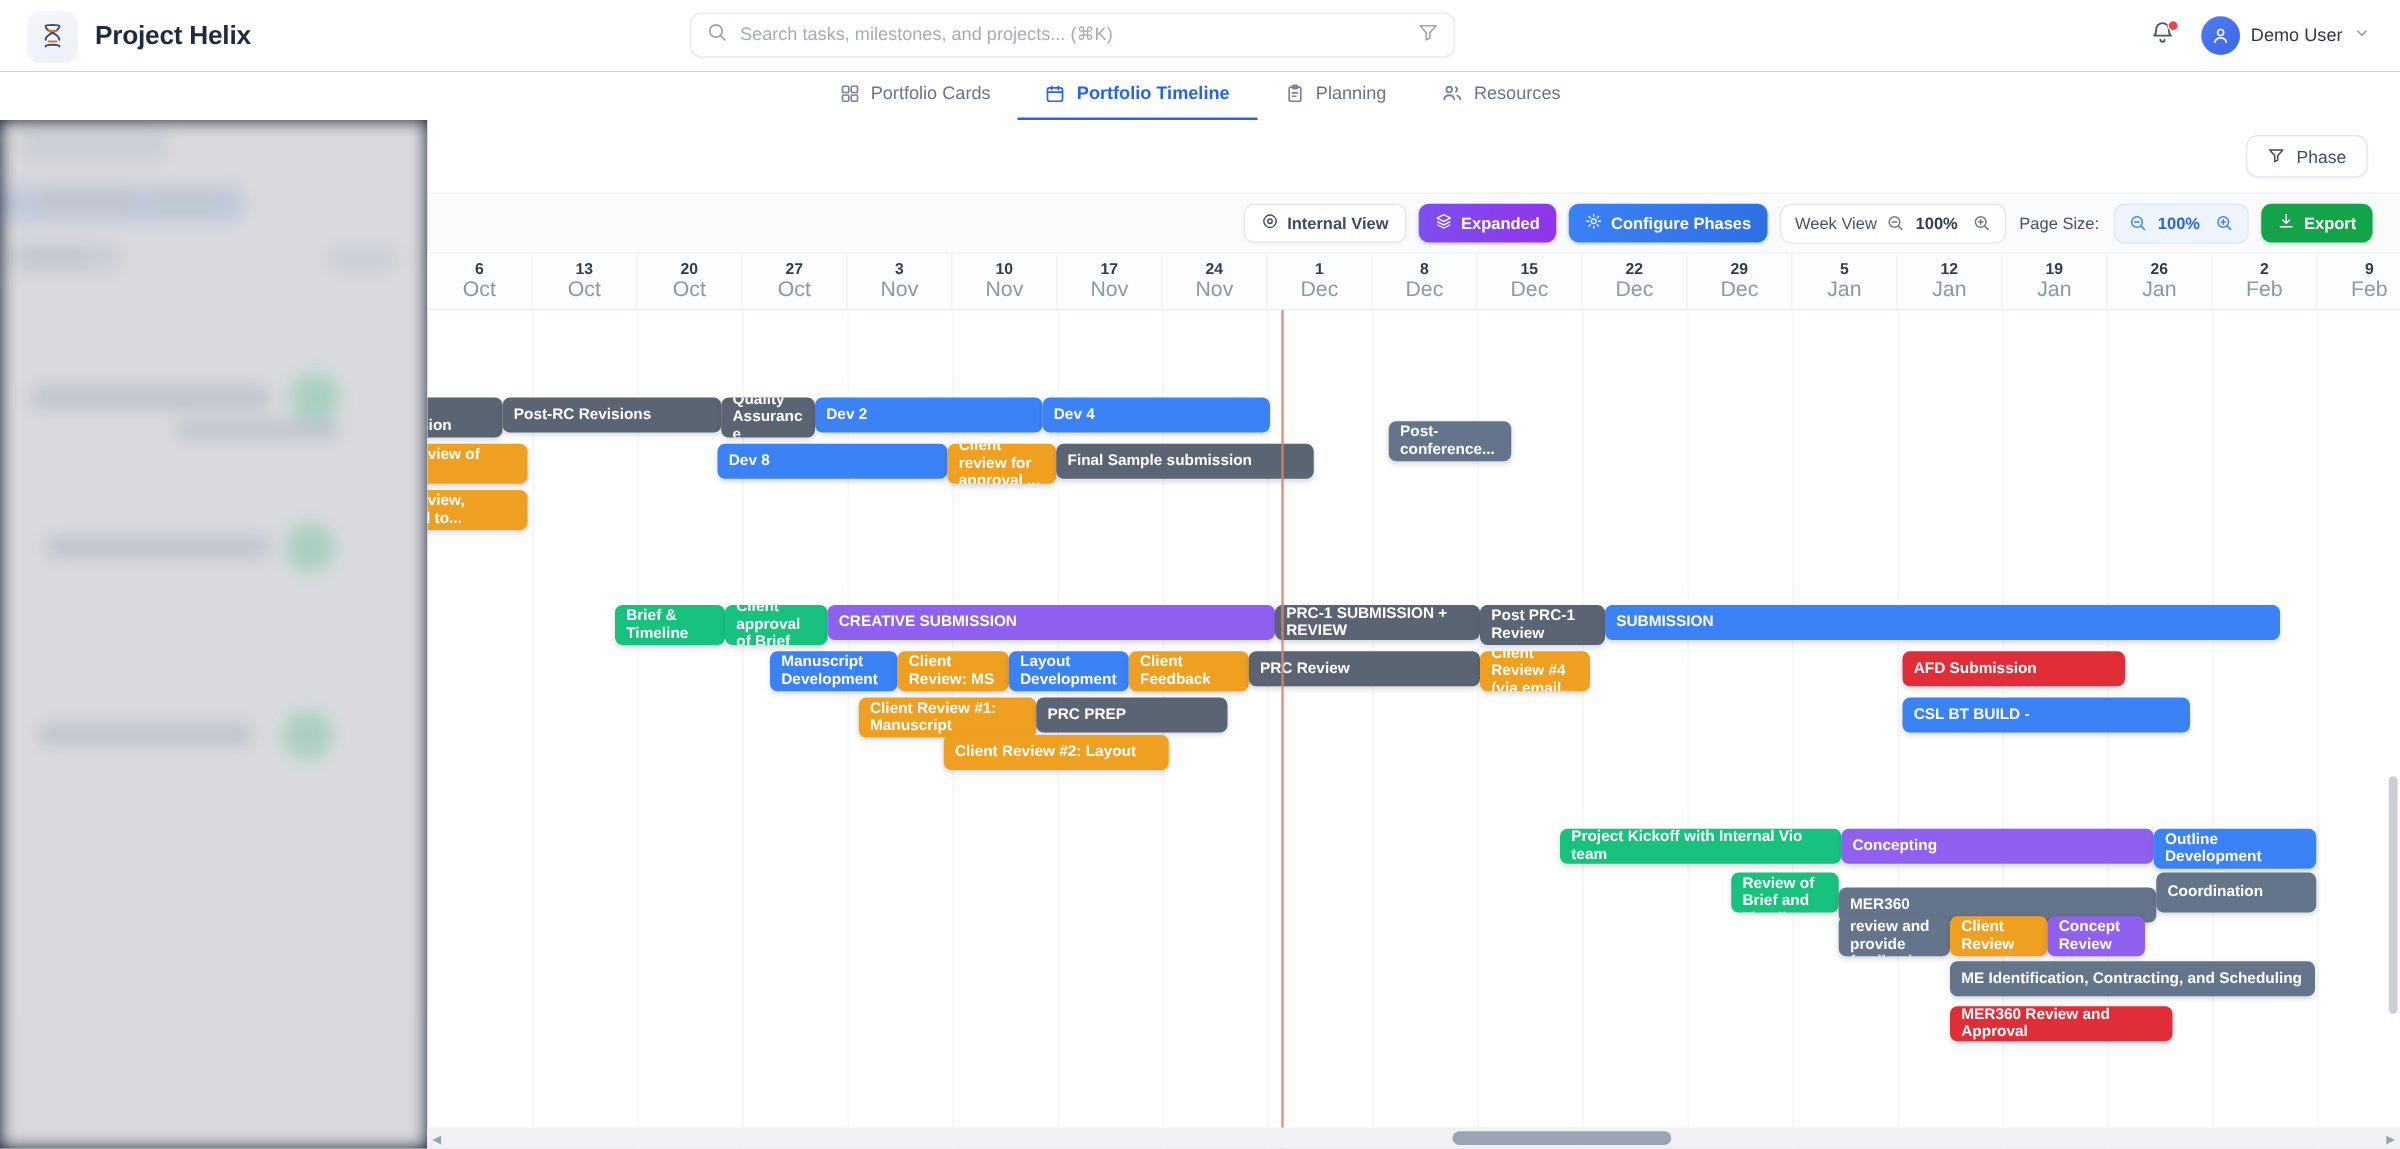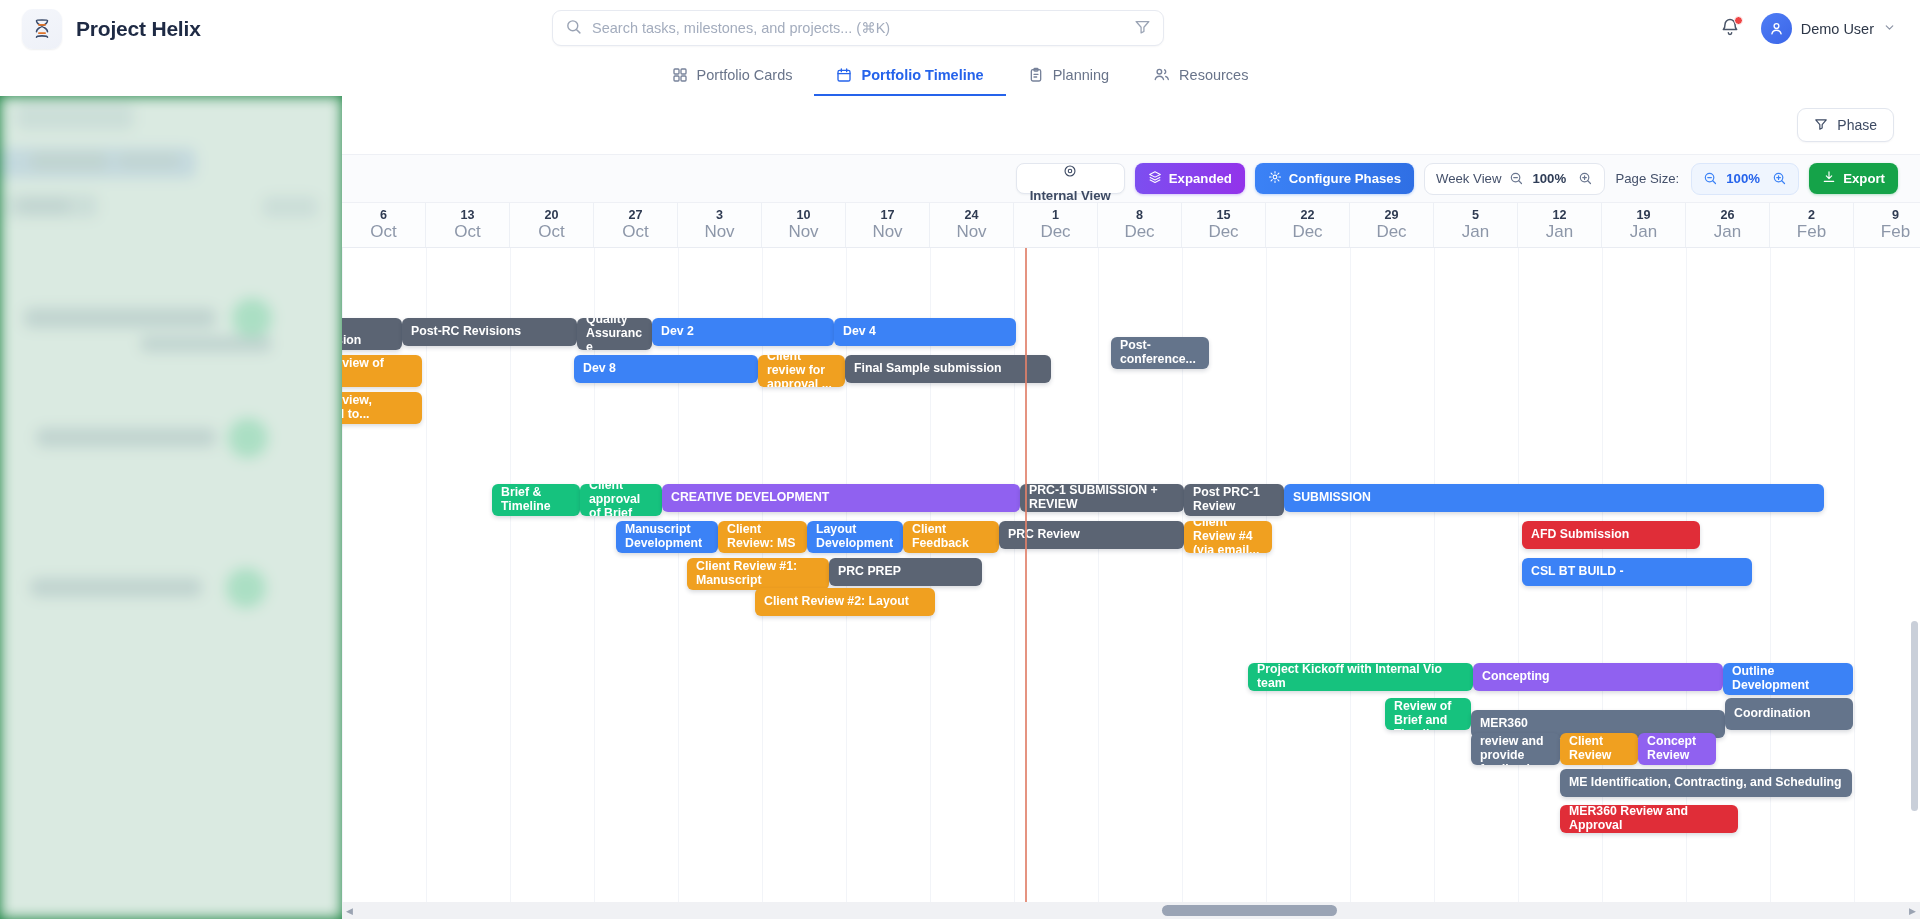--- a/index.html
+++ b/index.html
@@ -3,21 +3,21 @@
 <meta charset="utf-8">
 <style>
   * { box-sizing: border-box; margin: 0; padding: 0; }
   html, body {
     width: 1920px; height: 919px;
     font-family: "Liberation Sans", sans-serif;
     background: #ffffff;
     overflow: hidden;
     -webkit-font-smoothing: antialiased;
   }
-  .app { position: relative; width: 1920px; height: 919px; background:#15803d; }
+  .app { position: relative; width: 1920px; height: 919px; background:#0f172a; }
 
   
   .topbar {
     position:absolute; top:0; left:0; width:1920px; height:57px;
     background:#ffffff; display:flex; align-items:center; z-index:40;
   }
   .brand { display:flex; align-items:center; gap:14px; padding-left:22px; }
   .logo-tile {
     width:40px; height:40px; border-radius:11px;
     background:linear-gradient(160deg,#f4f6fb,#eef1f8);
@@ -91,21 +91,21 @@
 
   .toolbar {
     height:49px; border-top:1px solid #eef0f5; border-bottom:1px solid #eef0f5;
     background:#fafbfd; display:flex; align-items:center; padding:0 22px; gap:10px;
   }
   .tb-spacer { flex:1; }
   .btn {
     display:flex; align-items:center; gap:7px; height:31px; padding:0 13px;
     border-radius:8px; font-size:13.2px; font-weight:600; cursor:pointer; white-space:nowrap;
   }
-  .btn-ghost { background:#fff; border:1px solid #e3e7ef; color:#3d4a63; box-shadow:0 1px 2px rgba(20,30,60,.05);flex-direction:column; }
+  .btn-ghost { background:#fff; border:1px solid #e3e7ef; color:#3d4a63; box-shadow:0 1px 2px rgba(20,30,60,.05); }
   .btn-purple { background:linear-gradient(95deg,#7c4ff0,#9333ea); color:#fff; border:none; box-shadow:0 1px 3px rgba(124,79,240,.33); }
   .btn-blue { background:linear-gradient(95deg,#3b82f6,#2f6fe4); color:#fff; border:none; box-shadow:0 1px 3px rgba(59,130,246,.33); }
   .btn-green { background:#15a349; color:#fff; border:none; height:31px; box-shadow:0 1px 3px rgba(21,163,73,.3); }
 
   .zoomgroup {
     display:flex; align-items:center; gap:8px; height:32px; padding:0 11px;
     background:#fff; border:1px solid #e3e7ef; border-radius:9px;
   }
   .zg-label { font-size:13.2px; color:#44506a; font-weight:500; }
   .zg-pct { font-size:13.2px; color:#2f3d57; font-weight:700; min-width:38px; text-align:left; }
@@ -502,21 +502,21 @@
           <div class="bar tall" style="left: -58px; width: 138px; top: 144px; background: rgb(240, 160, 32);">
             <span>Client review, approval to...</span>
           </div>
           <div class="bar tall" style="left: 150px; width: 88px; top: 236px; background: rgb(22, 194, 126); align-items: center;">
             <span>Brief &amp; Timeline</span>
           </div>
           <div class="bar tall" style="left: 238px; width: 82px; top: 236px; background: rgb(22, 194, 126);">
             <span>Client approval of Brief</span>
           </div>
           <div class="bar" style="left: 320px; width: 358px; top: 236px; background: rgb(144, 97, 240);">
-            <span>CREATIVE DEVELOPMENT</span>
+            <span>CREATIVE SUBMISSION</span>
           </div>
           <div class="bar" style="left: 678px; width: 164px; top: 236px; background: rgb(91, 100, 115);">
             <span>PRC-1 SUBMISSION + REVIEW</span>
           </div>
           <div class="bar tall" style="left: 842px; width: 100px; top: 236px; background: rgb(91, 100, 115);">
             <span>Post PRC-1 Review</span>
           </div>
           <div class="bar" style="left: 942px; width: 540px; top: 236px; background: rgb(59, 130, 246);">
             <span>SUBMISSION</span>
           </div>

